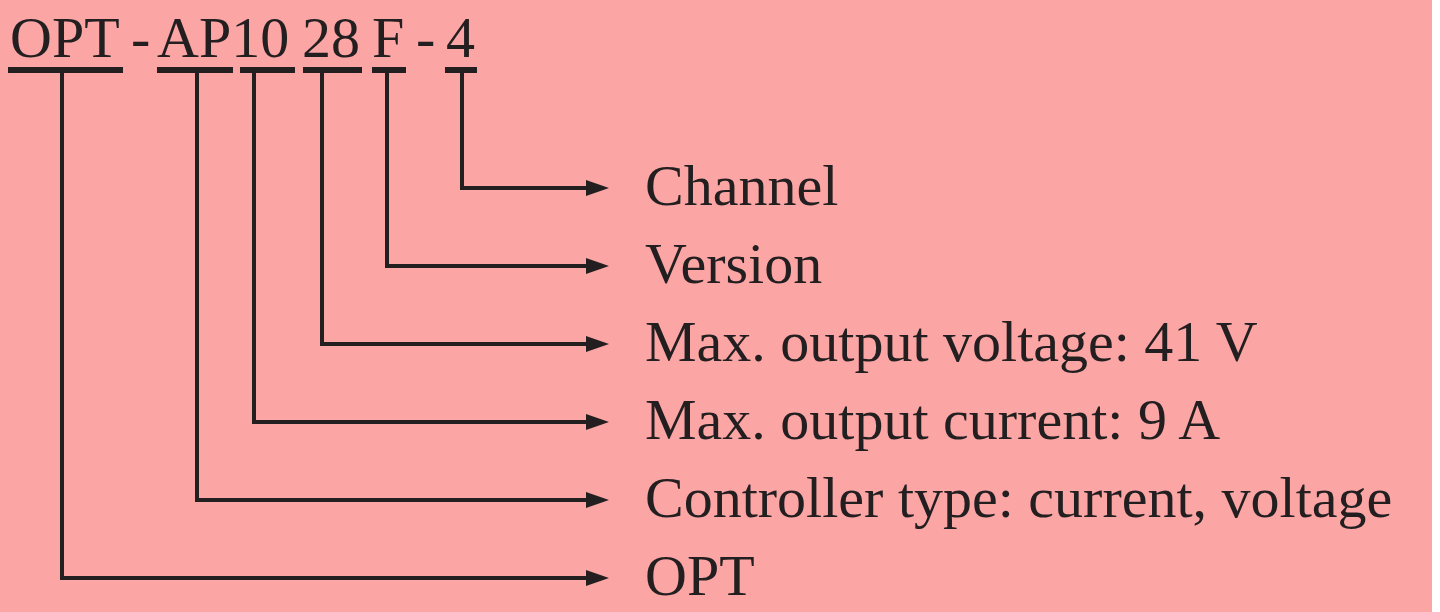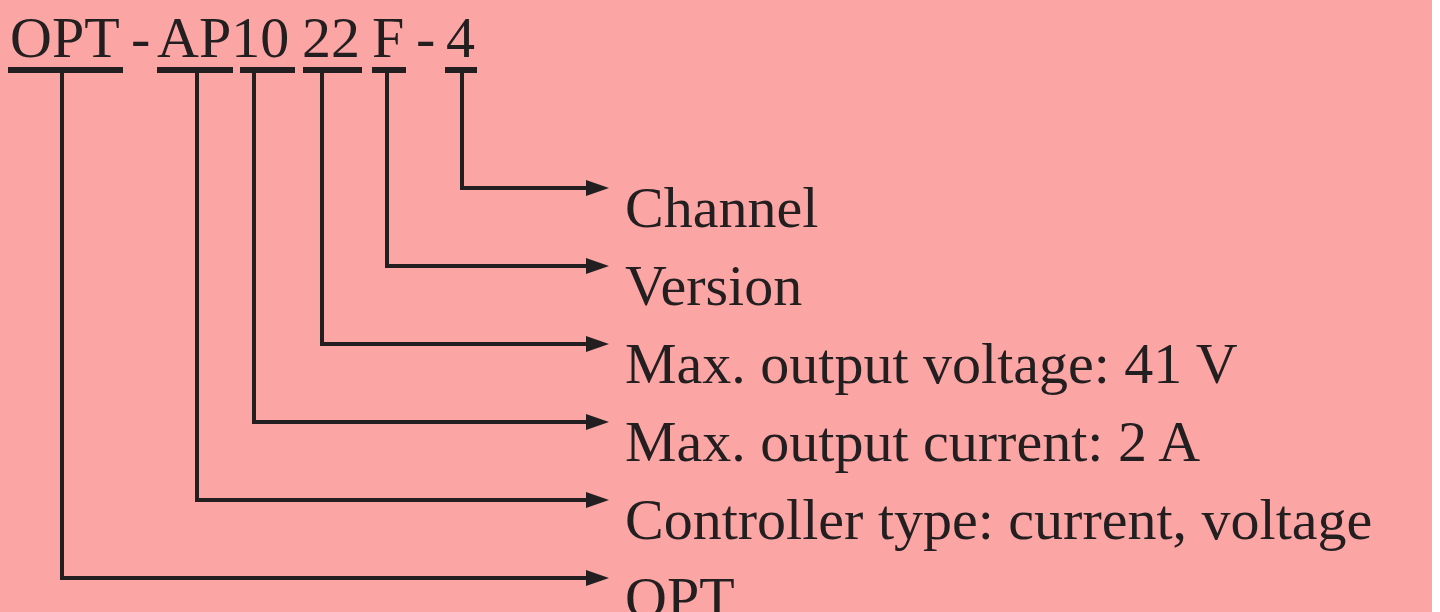--- a/index.html
+++ b/index.html
@@ -87,43 +87,42 @@
   .a0 { top: 180px; }
   .a1 { top: 258px; }
   .a2 { top: 336px; }
   .a3 { top: 414px; }
   .a4 { top: 492px; }
   .a5 { top: 570px; }
 
   
   .label {
     position: absolute;
-    left: 625px;
+    left: 645px;
     font-size: 58px;
     line-height: 58px;
     white-space: pre;
-    margin-top: 22px;
   }
   .lbl0 { top: 157px; }
   .lbl1 { top: 235px; }
   .lbl2 { top: 313px; }
   .lbl3 { top: 391px; }
   .lbl4 { top: 469px; }
   .lbl5 { top: 547px; }
 </style>
 </head>
 <body>
 
 <div class="diagram">
 
   <div>
     <span class="seg s0">OPT</span>
     <span class="seg s1">-</span>
     <span class="seg s2">AP10</span>
-    <span class="seg s3">22</span>
+    <span class="seg s3">28</span>
     <span class="seg s4">F</span>
     <span class="seg s5">-</span>
     <span class="seg s6">4</span>
   </div>
 
   <div class="bar b0"></div>
   <div class="bar b1"></div>
   <div class="bar b2"></div>
   <div class="bar b3"></div>
   <div class="bar b4"></div>
@@ -146,17 +145,17 @@
   <div class="arrow a0"></div>
   <div class="arrow a1"></div>
   <div class="arrow a2"></div>
   <div class="arrow a3"></div>
   <div class="arrow a4"></div>
   <div class="arrow a5"></div>
 
   <div class="label lbl0">Channel</div>
   <div class="label lbl1">Version</div>
   <div class="label lbl2">Max. output voltage: 41 V</div>
-  <div class="label lbl3">Max. output current: 2 A</div>
+  <div class="label lbl3">Max. output current: 9 A</div>
   <div class="label lbl4">Controller type: current, voltage</div>
   <div class="label lbl5">OPT</div>
 
 </div>
 
 </body></html>

